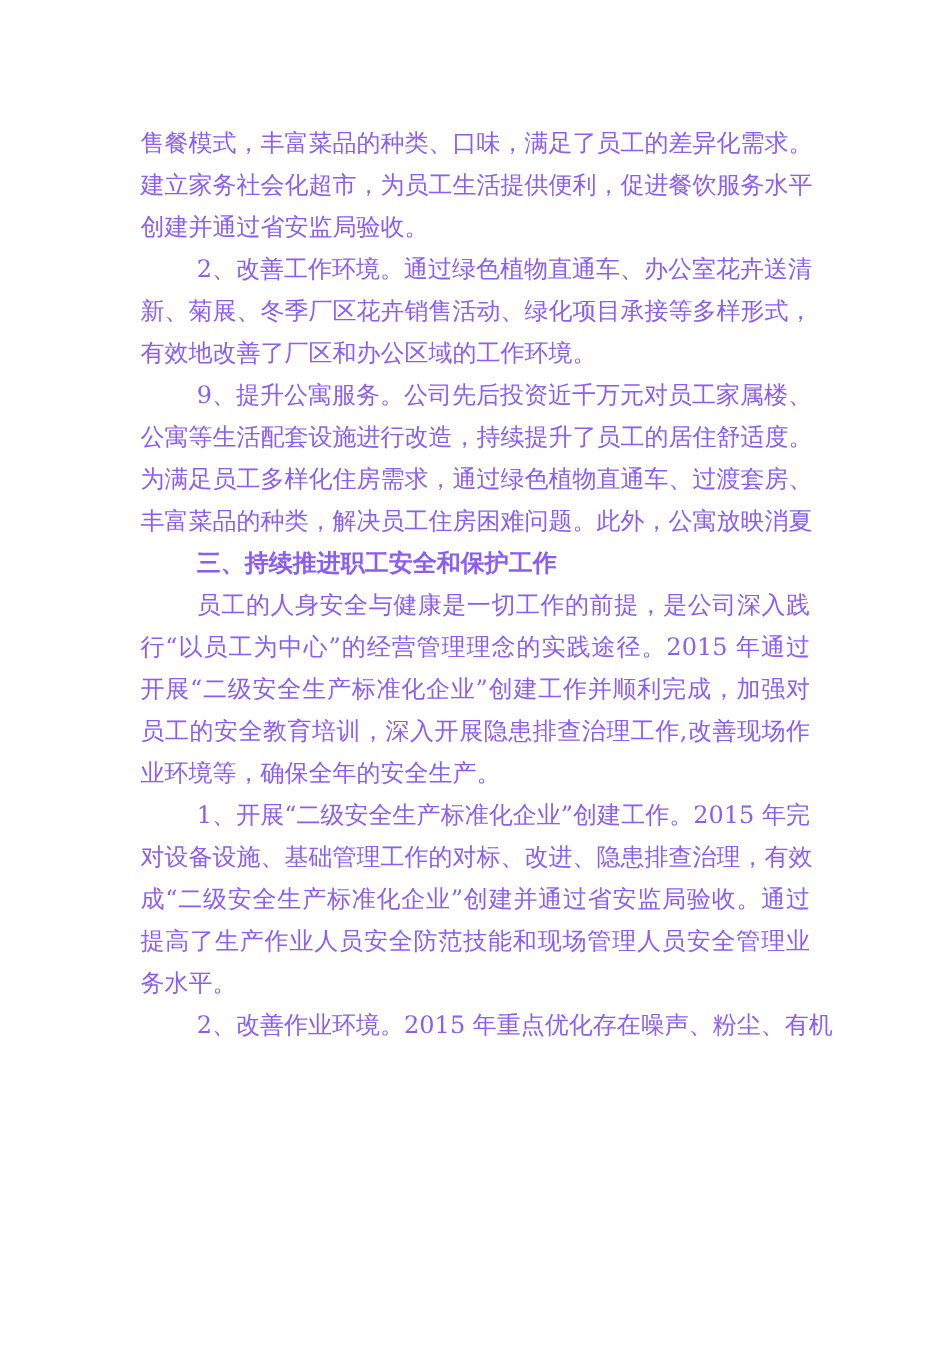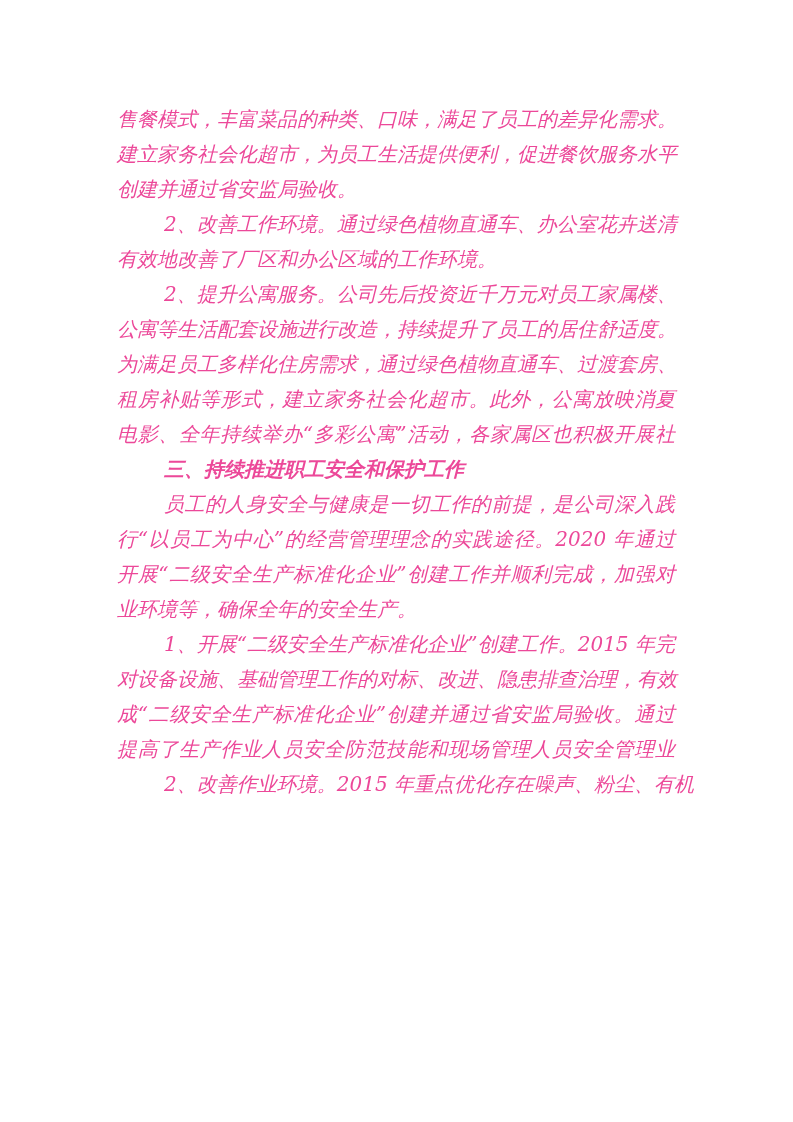--- a/index.html
+++ b/index.html
@@ -1,20 +1,20 @@
 <!DOCTYPE html>
 <html><head>
 <meta charset="utf-8">
 <style>
   html, body { margin: 0; padding: 0; background: #ffffff; }
   body { width: 793px; height: 1122px; position: relative; overflow: hidden; }
   .page {
     position: absolute; left: 117px; top: 102px; width: 558px;
     font-family: "DejaVu Serif", "Liberation Serif", serif;
-    font-size: 20px; line-height: 35px; color: #ec4899; font-style: italic;
+    font-size: 20px; line-height: 35px; color: #8b5cf6;
   }
   .line {
     display: block; height: 35px; white-space: nowrap;
     text-align: justify; text-align-last: justify;
     letter-spacing: 0px;
   }
   .line.last { text-align-last: left; }
   .indent { padding-left: 47px; }
   .heading { font-weight: bold; padding-left: 47px; text-align-last: left; }
 </style>
@@ -24,46 +24,48 @@
 <div class="page">
 
   <div>
     <span class="line">售餐模式，丰富菜品的种类、口味，满足了员工的差异化需求。</span>
     <span class="line">建立家务社会化超市，为员工生活提供便利，促进餐饮服务水平</span>
     <span class="line last">创建并通过省安监局验收。</span>
   </div>
 
   <div>
     <span class="line indent">2、改善工作环境。通过绿色植物直通车、办公室花卉送清</span>
+    <span class="line">新、菊展、冬季厂区花卉销售活动、绿化项目承接等多样形式，</span>
     <span class="line last">有效地改善了厂区和办公区域的工作环境。</span>
   </div>
 
   <div>
-    <span class="line indent">2、提升公寓服务。公司先后投资近千万元对员工家属楼、</span>
+    <span class="line indent">9、提升公寓服务。公司先后投资近千万元对员工家属楼、</span>
     <span class="line">公寓等生活配套设施进行改造，持续提升了员工的居住舒适度。</span>
     <span class="line">为满足员工多样化住房需求，通过绿色植物直通车、过渡套房、</span>
-    <span class="line">租房补贴等形式，建立家务社会化超市。此外，公寓放映消夏</span>
-    <span class="line">电影、全年持续举办“多彩公寓”活动，各家属区也积极开展社</span>
+    <span class="line">丰富菜品的种类，解决员工住房困难问题。此外，公寓放映消夏</span>
   </div>
 
   <div>
     <span class="line heading">三、持续推进职工安全和保护工作</span>
   </div>
 
   <div>
     <span class="line indent">员工的人身安全与健康是一切工作的前提，是公司深入践</span>
-    <span class="line">行“以员工为中心”的经营管理理念的实践途径。2020 年通过</span>
+    <span class="line">行“以员工为中心”的经营管理理念的实践途径。2015 年通过</span>
     <span class="line">开展“二级安全生产标准化企业”创建工作并顺利完成，加强对</span>
+    <span class="line">员工的安全教育培训，深入开展隐患排查治理工作,改善现场作</span>
     <span class="line last">业环境等，确保全年的安全生产。</span>
   </div>
 
   <div>
     <span class="line indent">1、开展“二级安全生产标准化企业”创建工作。2015 年完</span>
     <span class="line">对设备设施、基础管理工作的对标、改进、隐患排查治理，有效</span>
     <span class="line">成“二级安全生产标准化企业”创建并通过省安监局验收。通过</span>
     <span class="line">提高了生产作业人员安全防范技能和现场管理人员安全管理业</span>
+    <span class="line last">务水平。</span>
   </div>
 
   <div>
     <span class="line indent">2、改善作业环境。2015 年重点优化存在噪声、粉尘、有机</span>
   </div>
 
 </div>
 
 </body></html>

